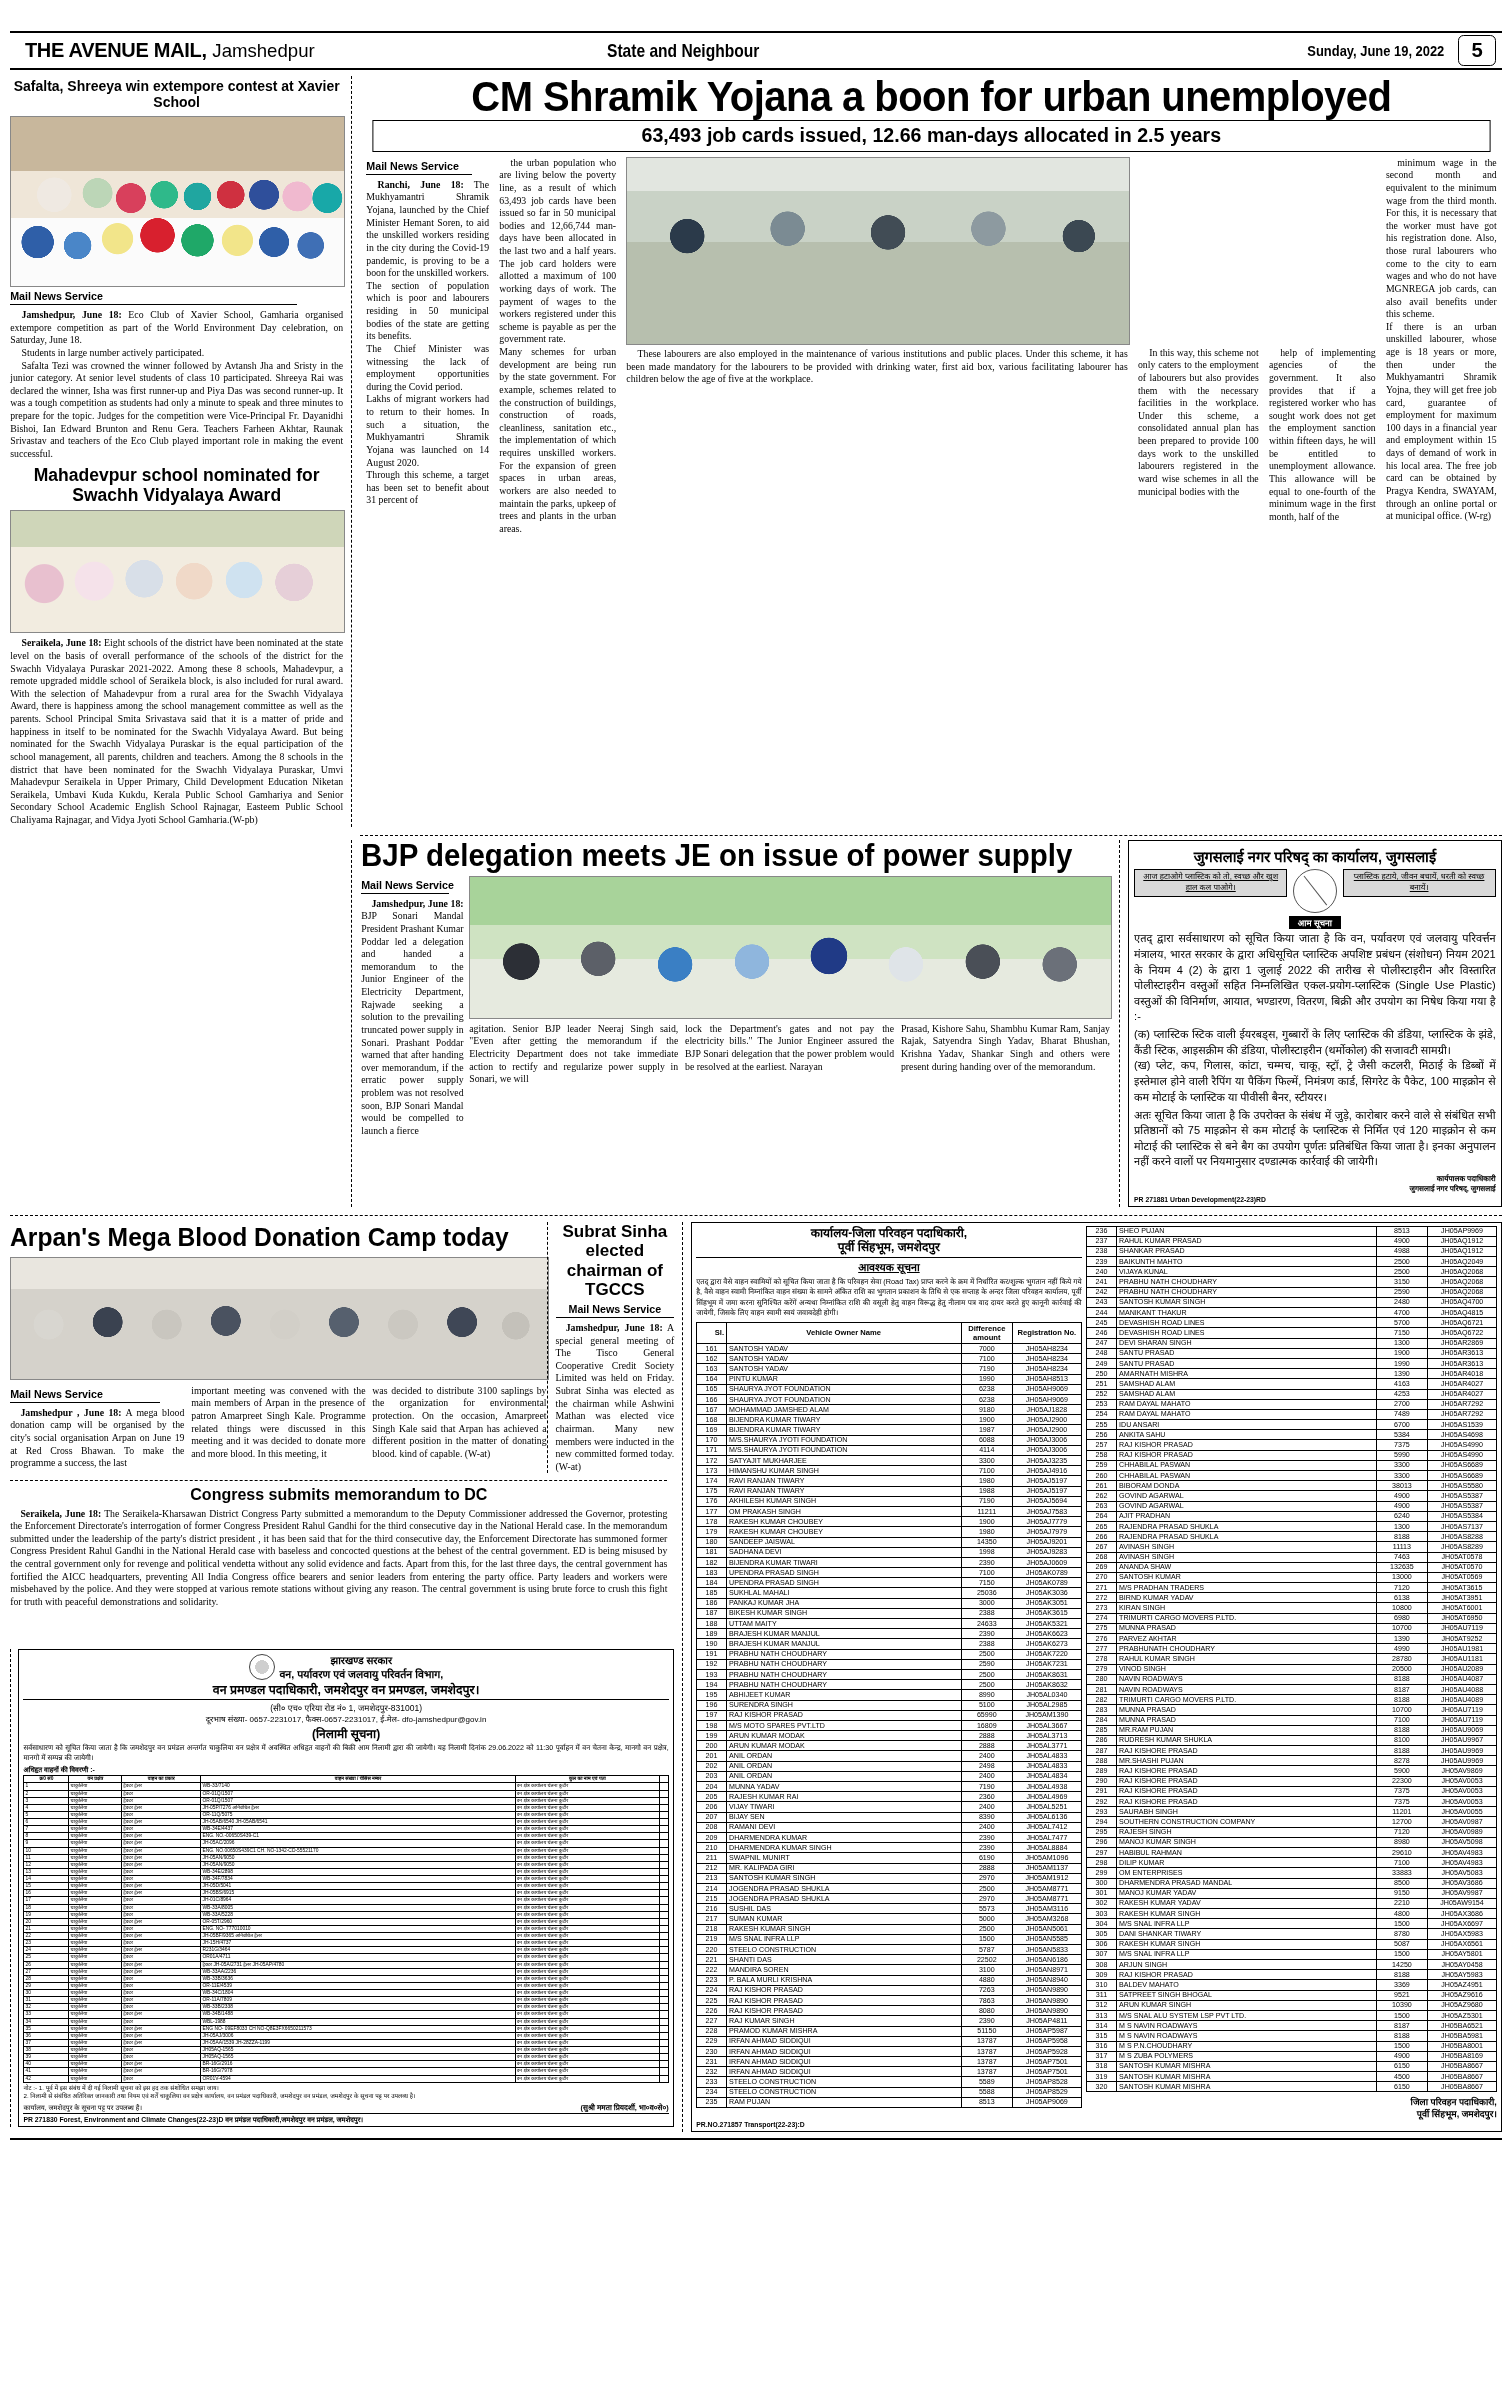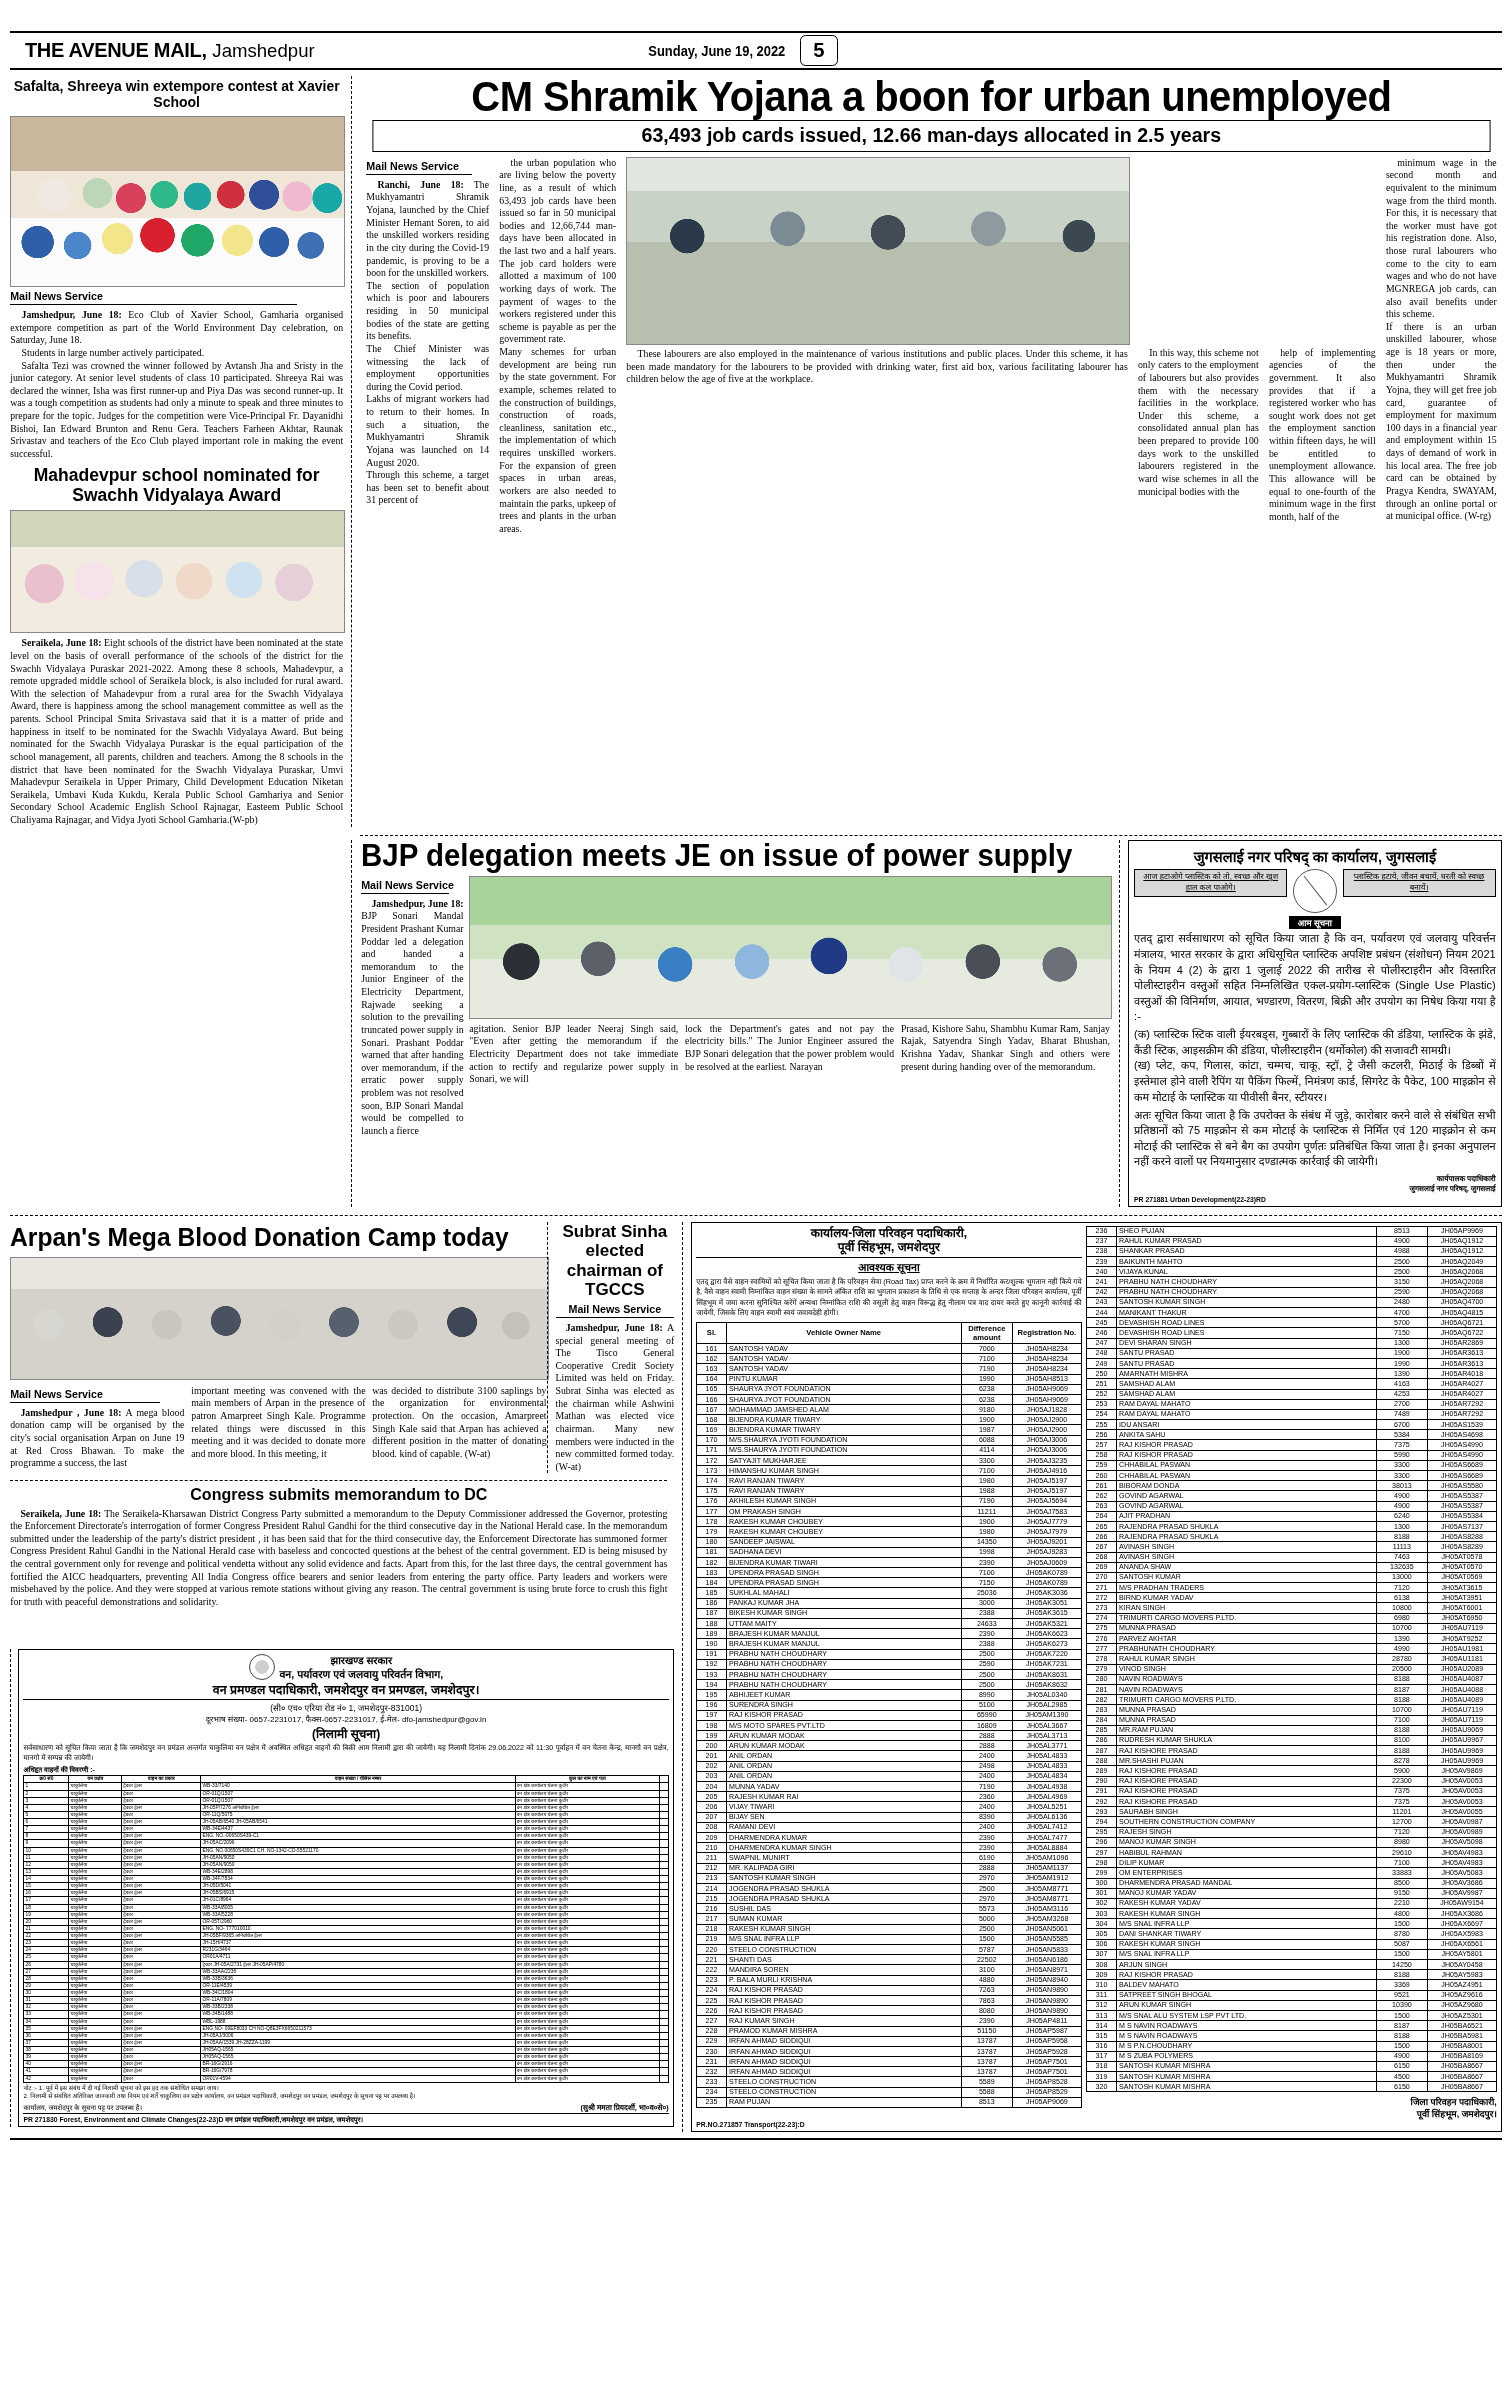--- a/index.html
+++ b/index.html
@@ -73,20 +73,23 @@
 </style>
 </head>
 <body>
 
 <div class="page">
 
   <div class="masthead">
     <div class="mh-left">
       <span class="mh-paper">THE AVENUE MAIL,</span>
       <span class="mh-city">Jamshedpur</span>
+    </div>
+    <div class="mh-mid">
+      <span class="mh-section">State and Neighbour</span>
     </div>
     <div class="mh-right">
       <span class="mh-date">Sunday, June 19, 2022</span>
       <span class="mh-pageno">5</span>
     </div>
   </div>
 
   <div class="topband">
 
     <div class="col-left1">
@@ -688,21 +691,21 @@
             <div class="hi" style="text-align:center;font-weight:bold;font-size:12px;line-height:1.2;border-bottom:1.1px solid #000;padding-bottom:2.3px;">
               <div>कार्यालय-जिला परिवहन पदाधिकारी,</div>
               <div>पूर्वी सिंहभूम, जमशेदपुर</div>
             </div>
             <div class="hi" style="text-align:center;font-weight:bold;font-size:10.7px;text-decoration:underline;margin:2.8px 0 2.3px;">आवश्यक सूचना</div>
             <div class="hi" style="font-size:7.3px;line-height:1.45;text-align:justify;">एतद् द्वारा वैसे वाहन स्वामियों को सूचित किया जाता है कि परिवहन सेवा (Road Tax) प्राप्त करने के क्रम में निर्धारित कर/शुल्क भुगतान नहीं किये गये है, वैसे वाहन स्वामी निम्नांकित वाहन संख्या के सामने अंकित राशि का भुगतान प्रकाशन के तिथि से एक सप्ताह के अन्दर जिला परिवहन कार्यालय, पूर्वी सिंहभूम में जमा करना सुनिश्चित करेंगें अन्यथा निम्नांकित राशि की वसूली हेतु वाहन विरूद्ध हेतु नीलाम पत्र वाद दायर करते हुए कानूनी कार्रवाई की जायेगी, जिसके लिए वाहन स्वामी स्वयं जवाबदेही होगी।</div>
 
             <table class="vt" style="margin-top:2.8px;">
               <thead>
                   <tr id="vt-head-l">
-                    <th style="width: 24px;">Sl.</th>
+                    <th style="width: 24px; text-align: right;">Sl.</th>
                     <th>Vehicle Owner Name</th>
                     <th style="width: 46px;">Difference amount</th>
                     <th style="width: 63px;">Registration No.</th>
                   </tr>
                 </thead>
               <tbody id="vt-body-l">
                   <tr>
                     <td class="sl">161</td>
                     <td class="name">SANTOSH YADAV</td>
                     <td class="amt">7000</td>

